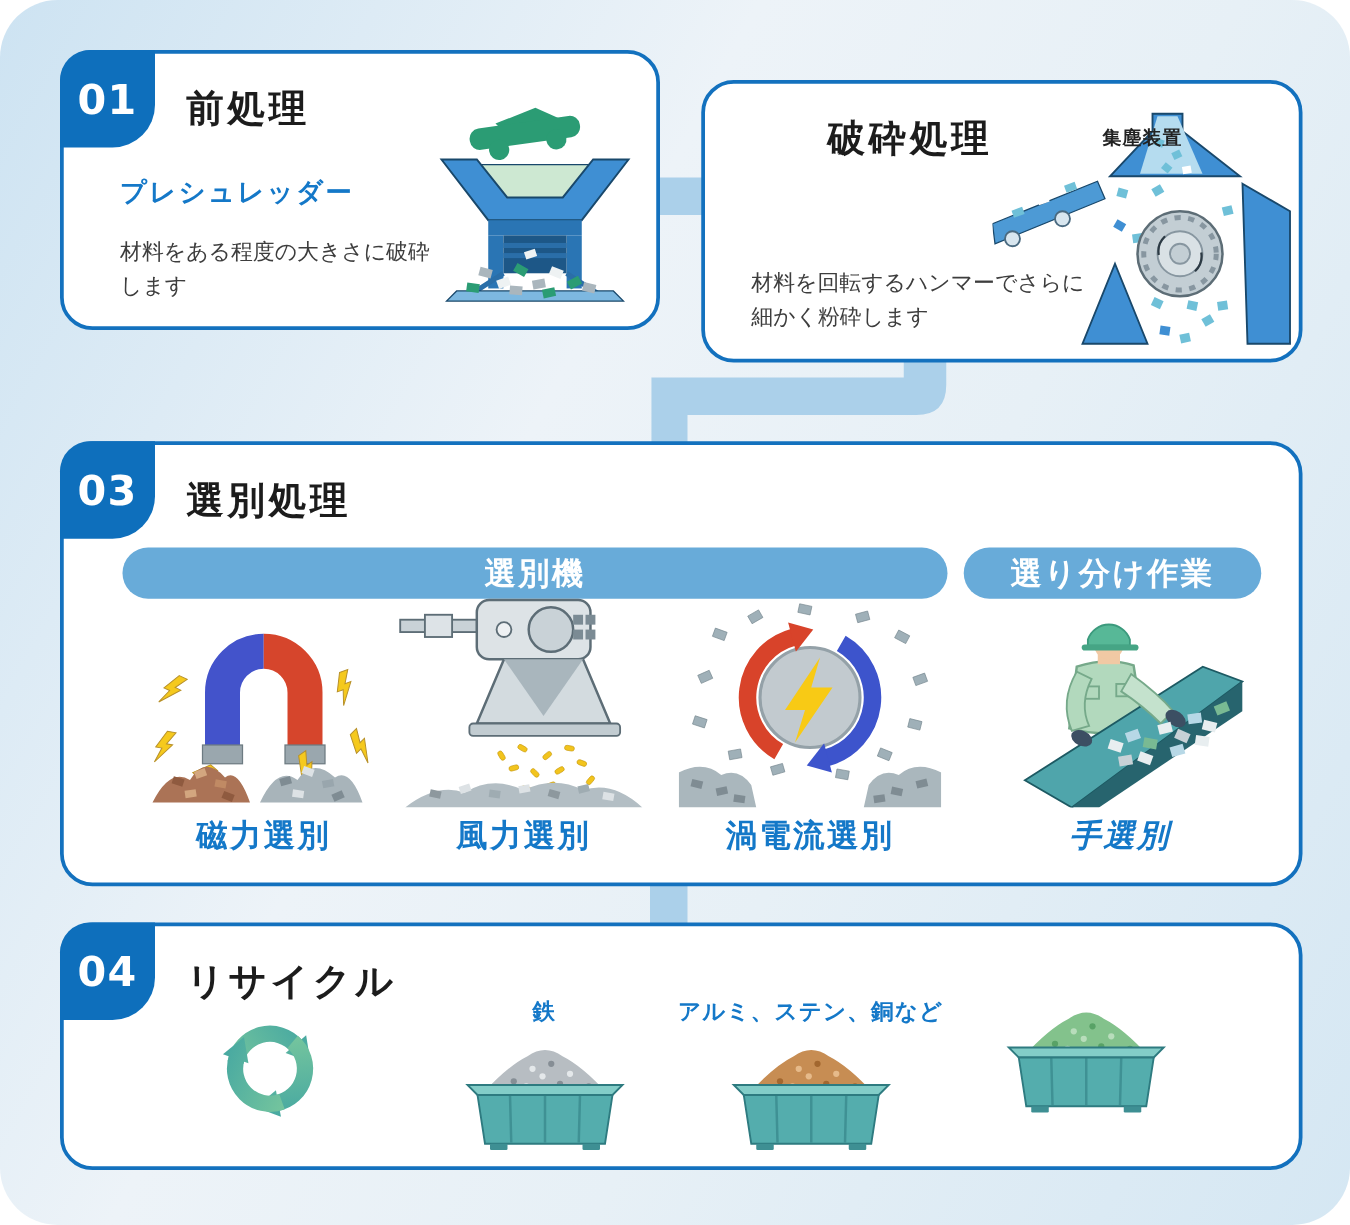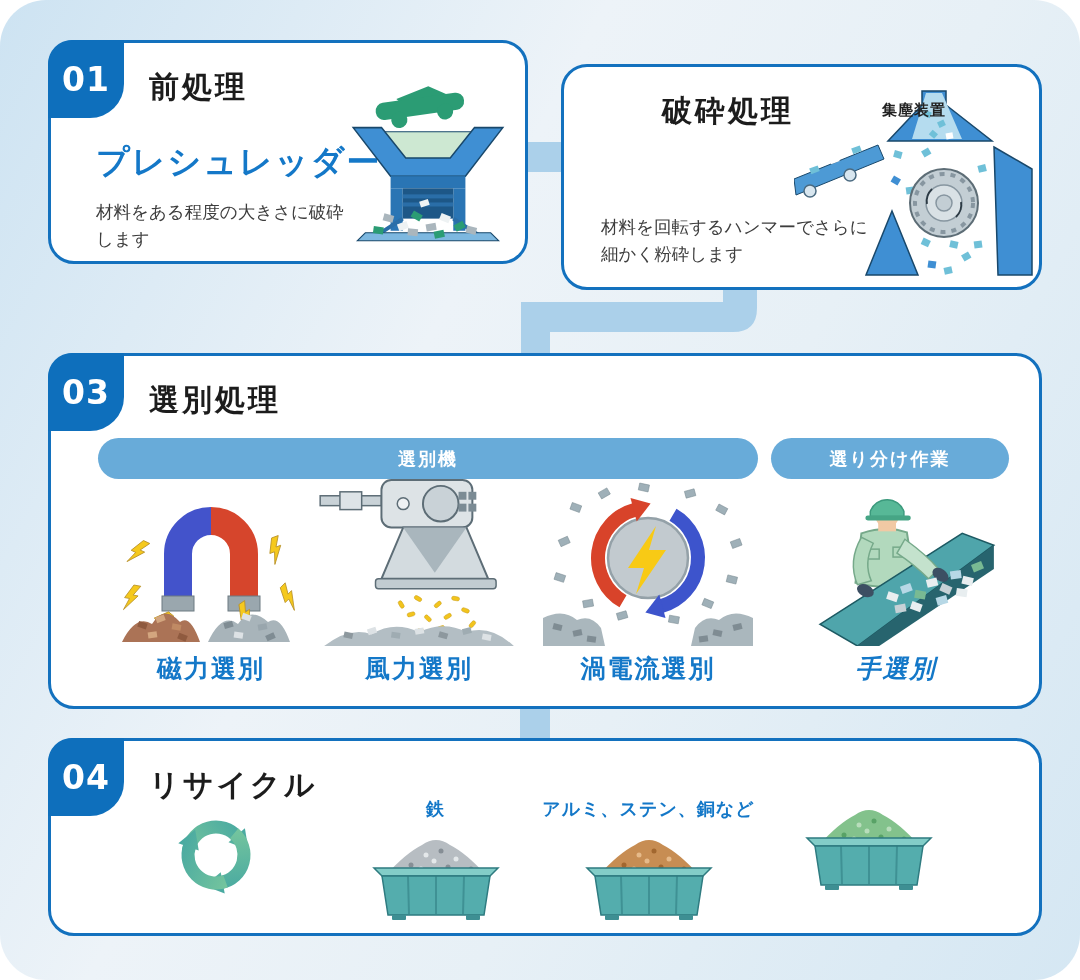--- a/index.html
+++ b/index.html
@@ -10,27 +10,27 @@
   }
   .connector{position:absolute;background:#abd0ea;z-index:0;}
   .connector-svg{position:absolute;z-index:0;}
   .card{position:absolute;background:#ffffff;border:3px solid #1371be;border-radius:26px;z-index:1;}
   .badge{
     position:absolute;left:-3px;top:-3px;width:76px;height:78px;background:#0e6fbc;
     border-radius:24px 0 34px 0;color:#fff;display:flex;align-items:center;justify-content:center;
     font-size:33px;font-weight:bold;letter-spacing:1px;
   }
   .card-title{position:absolute;left:98px;top:24px;font-size:30px;font-weight:bold;color:#1c1c1c;letter-spacing:3px;white-space:nowrap;}
-  .subtitle{position:absolute;font-size:33px;font-weight:bold;color:#1478c8;letter-spacing:2px;white-space:nowrap;}
+  .subtitle{position:absolute;font-size:21px;font-weight:bold;color:#1478c8;letter-spacing:2px;white-space:nowrap;}
   .desc{position:absolute;font-size:17.5px;line-height:1.55;color:#3d3d3d;}
   .illo{position:absolute;}
   .illo-label{position:absolute;font-size:15px;font-weight:bold;color:#222;letter-spacing:1px;white-space:nowrap;}
   .pill{
     position:absolute;height:41px;background:#68abd9;border-radius:21px;color:#fff;
-    font-size:18px;font-weight:bold;letter-spacing:2px;text-align:center;line-height:41px;
+    font-size:25px;font-weight:bold;letter-spacing:2px;text-align:center;line-height:41px;
   }
   .method{position:absolute;top:120px;text-align:center;}
   .method-label{margin-top:2px;font-size:25px;font-weight:bold;color:#1478c8;letter-spacing:2px;}
   .bin-block{position:absolute;top:56px;text-align:center;}
   .bin-label{font-size:18px;font-weight:bold;color:#1478c8;letter-spacing:1px;margin-bottom:6px;white-space:nowrap;}
   
   .silver .pile-base{fill:#b7bdc2}.silver .dot-d{fill:#868e95}.silver .dot-l{fill:#e4e8ea}
   .copper .pile-base{fill:#c78d53}.copper .dot-d{fill:#a2672f}.copper .dot-l{fill:#e6ba8a}
   .green  .pile-base{fill:#83c28c}.green  .dot-d{fill:#58a266}.green  .dot-l{fill:#b8ddbb}
   .bin-rim{fill:#83cdc8}.bin-front{fill:#54adad}.bin-foot{fill:#3e8f93}
@@ -45,21 +45,21 @@
     <path d="M202 0 L236 0 L236 26 Q236 50 212 50 L29 50 L29 78 L0 78 L0 20 L202 20 Z" fill="#abd0ea"></path>
   </svg>
   <div class="connector" style="left:520px;top:698px;width:30px;height:44px;"></div>
 
   <div class="card" style="left:48px;top:40px;width:474px;height:218px;">
     <div class="badge">
         <span>01</span>
       </div>
     <div class="card-title">前処理</div>
     <div class="subtitle" style="left:45px;top:97px;">プレシュレッダー</div>
-    <div class="desc" style="left:45px;top:156px;width:262px;">材料をある程度の大きさに破砕します</div>
+    <div class="desc" style="left:45px;top:146px;width:262px;">材料をある程度の大きさに破砕します</div>
     <svg class="illo" style="left:286px;top:38px;" width="182" height="162" viewBox="0 0 180 160">
       <g fill="#2b9c74" transform="rotate(-8 85 25)">
         <path d="M60 14 L93 6 L114 19 L68 24 Z"></path>
         <rect x="38" y="16" width="88" height="17" rx="8"></rect>
         <circle cx="60" cy="35" r="8"></circle>
           <circle cx="106" cy="33" r="8"></circle>
       </g>
       <polygon points="30,50 150,50 126,78 54,78" fill="#cde8d2" stroke="#19486b" stroke-width="1"></polygon>
       <path d="M16 46 L44 46 L68 76 L112 76 L136 46 L164 46 L127 94 L53 94 Z" fill="#3f8fd3" stroke="#19486b" stroke-width="1.5"></path>
       <rect x="53" y="94" width="74" height="12" fill="#2a75b4"></rect>

